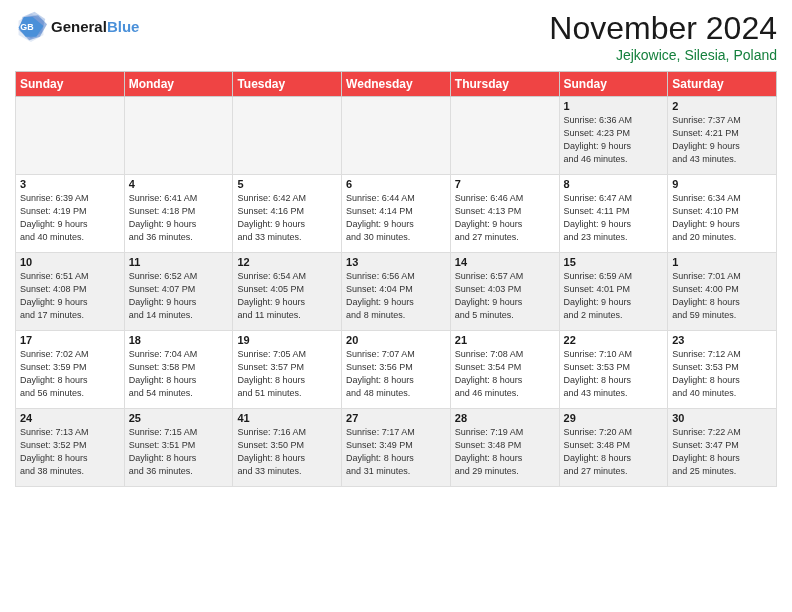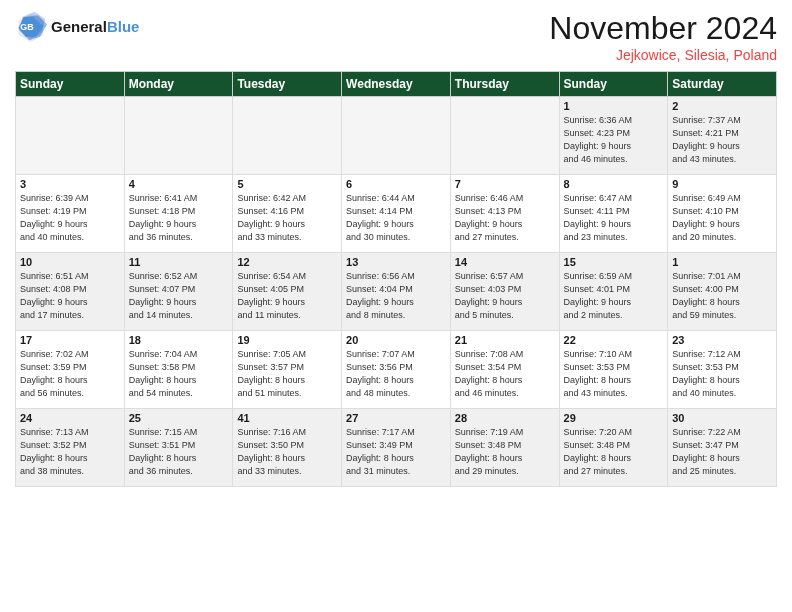--- a/index.html
+++ b/index.html
@@ -33,29 +33,29 @@
     .title-block {
       text-align: right;
     }
     .month-title {
       font-size: 32px;
       font-weight: 300;
       color: #1a1a1a;
     }
     .location {
       font-size: 14px;
-      color: #ef4444;
+      color: #15803d;
     }
     .calendar {
       width: 100%;
       border-collapse: collapse;
       table-layout: fixed;
     }
     .calendar th {
-      background-color: #14532d;
+      background-color: #ef4444;
       color: #fff;
       font-size: 12px;
       font-weight: bold;
       padding: 5px 4px;
       text-align: left;
       border: 1px solid #ccc;
     }
     .calendar td {
       border: 1px solid #ddd;
       vertical-align: top;
@@ -181,21 +181,21 @@
           </td>
           <td>
             <span class="day-number">8</span>
             <div class="day-info" style="white-space: pre-line;">Sunrise: 6:47 AM
 Sunset: 4:11 PM
 Daylight: 9 hours
 and 23 minutes.</div>
           </td>
           <td>
             <span class="day-number">9</span>
-            <div class="day-info" style="white-space: pre-line;">Sunrise: 6:49 AM
+            <div class="day-info" style="white-space: pre-line;">Sunrise: 6:34 AM
 Sunset: 4:10 PM
 Daylight: 9 hours
 and 20 minutes.</div>
           </td>
         </tr>
         <tr>
           <td class="shaded">
             <span class="day-number">10</span>
             <div class="day-info" style="white-space: pre-line;">Sunrise: 6:51 AM
 Sunset: 4:08 PM

